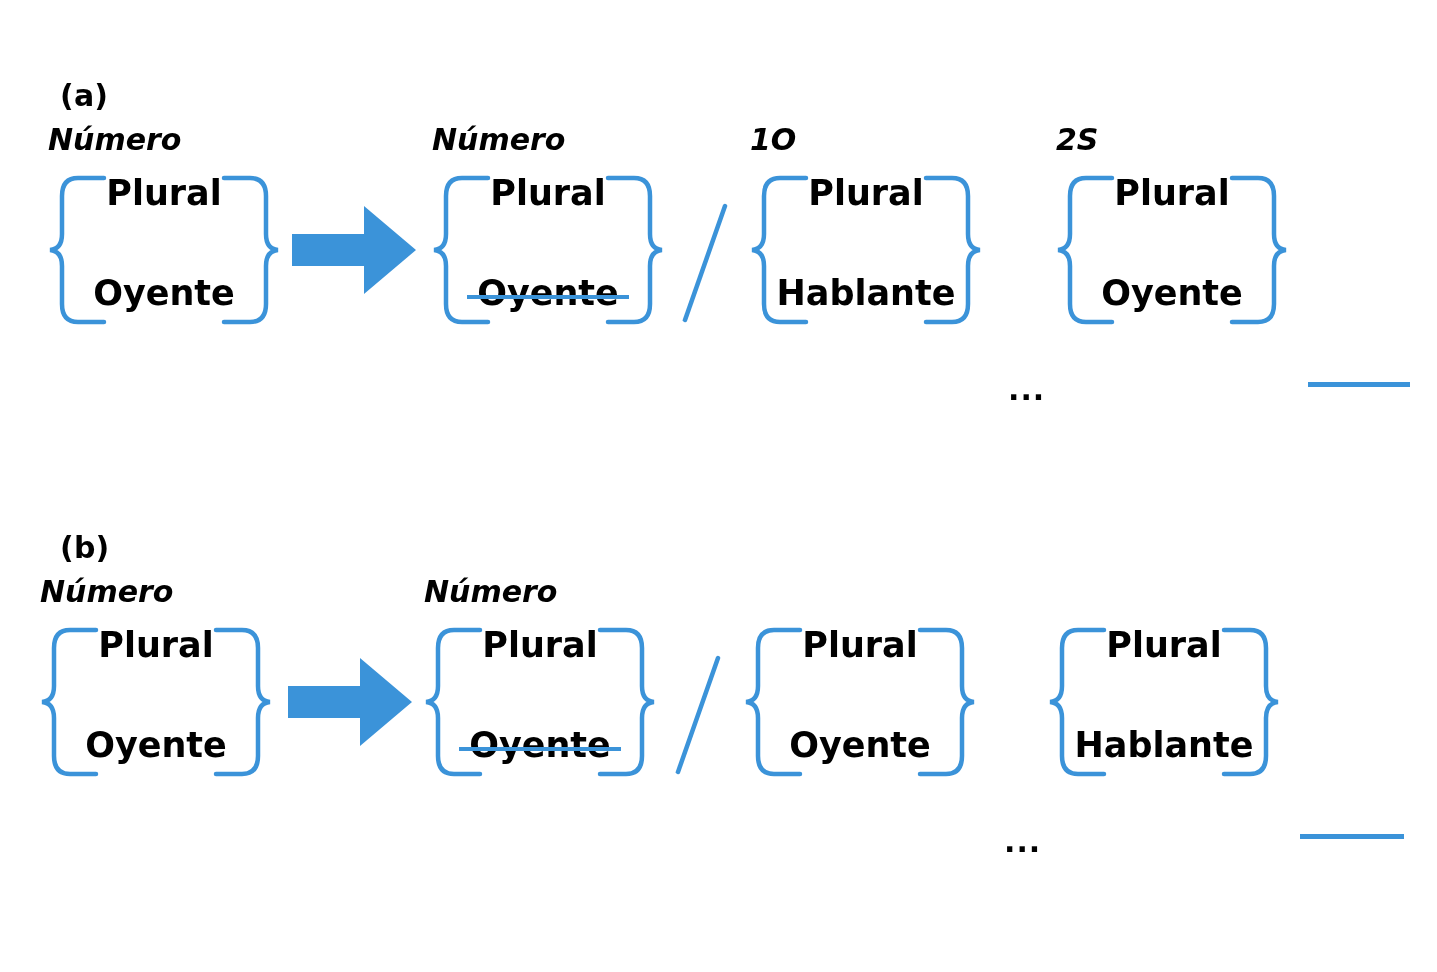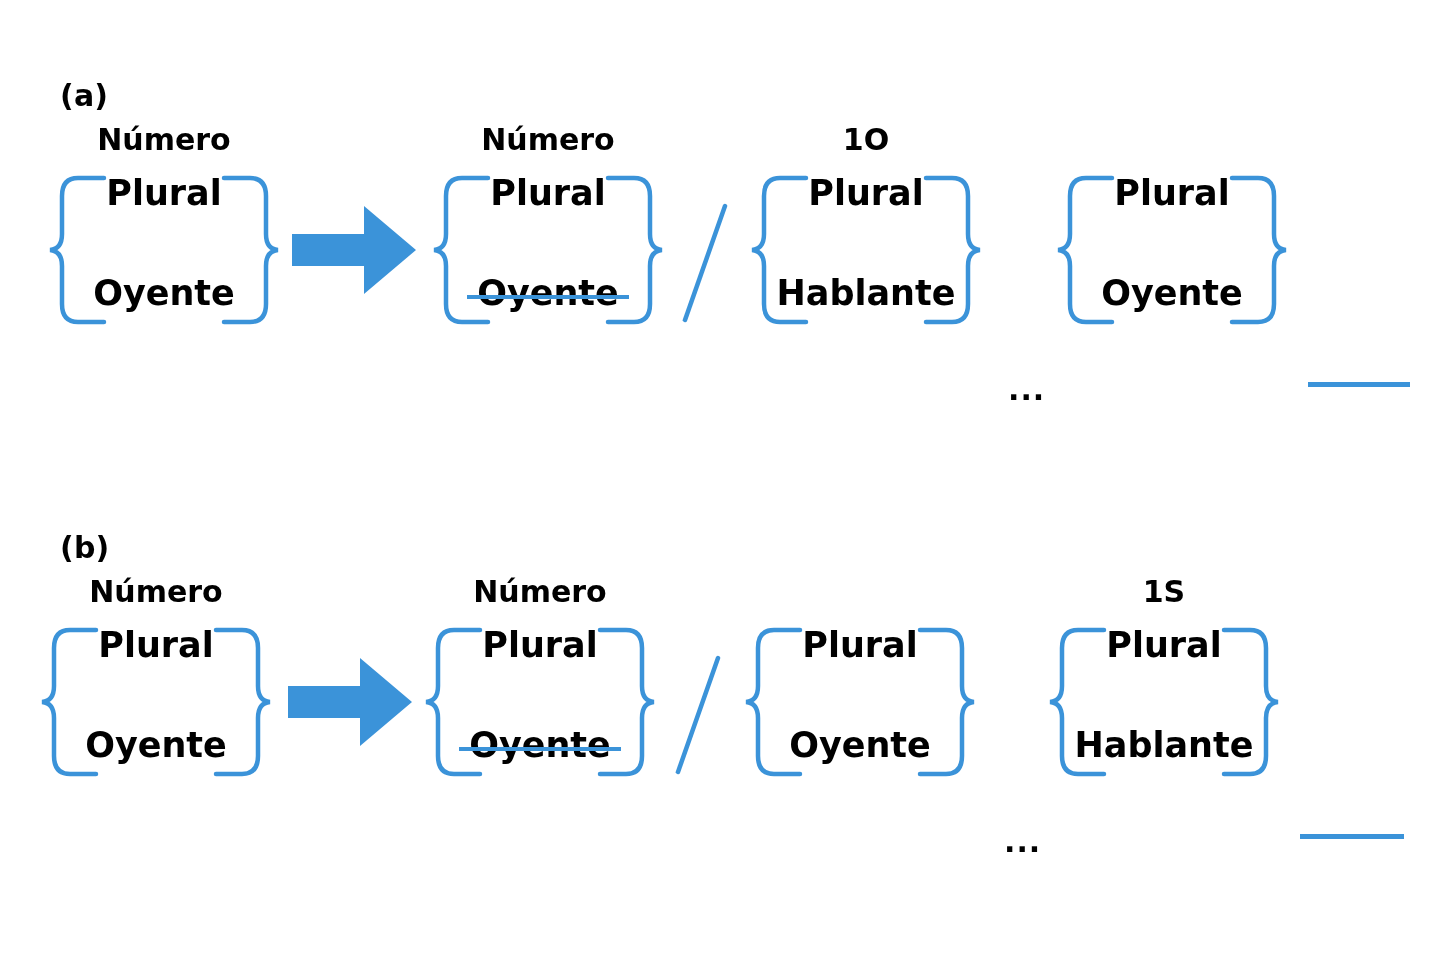--- a/index.html
+++ b/index.html
@@ -47,25 +47,25 @@
     top: 50px;
     width: 232px;
     height: 160px;
   }
 
   .group .header {
     position: absolute;
     top: -48px;
     left: 0;
     width: 232px;
-    text-align: center;
     font-size: 30px;
     font-weight: 700;
     color: #000000;
     white-space: nowrap;
+    font-style: italic;
   }
 
   
   .group .brace-svg {
     position: absolute;
     left: 0;
     top: 0;
     width: 232px;
     height: 160px;
     overflow: visible;
@@ -185,20 +185,21 @@
         <span class="txt">Plural</span>
       </div>
       <div class="slot bottom">
         <span class="txt">Hablante</span>
       </div>
     </div>
 
     <div class="ellipsis" style="left:1008px; top:255px">...</div>
 
     <div class="group" style="left:1056px">
+      <div class="header">2S</div>
       <svg class="brace-svg" viewBox="0 0 232 160">
         <path d="M56,8 H30 Q14,8 14,26 V64 Q14,79 2,80 Q14,81 14,96 V134 Q14,152 30,152 H56" fill="none" stroke="#3b93d9" stroke-width="4.5" stroke-linecap="round"></path>
         <path d="M176,8 H202 Q218,8 218,26 V64 Q218,79 230,80 Q218,81 218,96 V134 Q218,152 202,152 H176" fill="none" stroke="#3b93d9" stroke-width="4.5" stroke-linecap="round"></path>
       </svg>
       <div class="slot top">
         <span class="txt">Plural</span>
       </div>
       <div class="slot bottom">
         <span class="txt">Oyente</span>
       </div>
@@ -264,21 +265,20 @@
         <span class="txt">Plural</span>
       </div>
       <div class="slot bottom">
         <span class="txt">Oyente</span>
       </div>
     </div>
 
     <div class="ellipsis" style="left:1004px; top:255px">...</div>
 
     <div class="group" style="left:1048px">
-      <div class="header">1S</div>
       <svg class="brace-svg" viewBox="0 0 232 160">
         <path d="M56,8 H30 Q14,8 14,26 V64 Q14,79 2,80 Q14,81 14,96 V134 Q14,152 30,152 H56" fill="none" stroke="#3b93d9" stroke-width="4.5" stroke-linecap="round"></path>
         <path d="M176,8 H202 Q218,8 218,26 V64 Q218,79 230,80 Q218,81 218,96 V134 Q218,152 202,152 H176" fill="none" stroke="#3b93d9" stroke-width="4.5" stroke-linecap="round"></path>
       </svg>
       <div class="slot top">
         <span class="txt">Plural</span>
       </div>
       <div class="slot bottom">
         <span class="txt">Hablante</span>
       </div>

